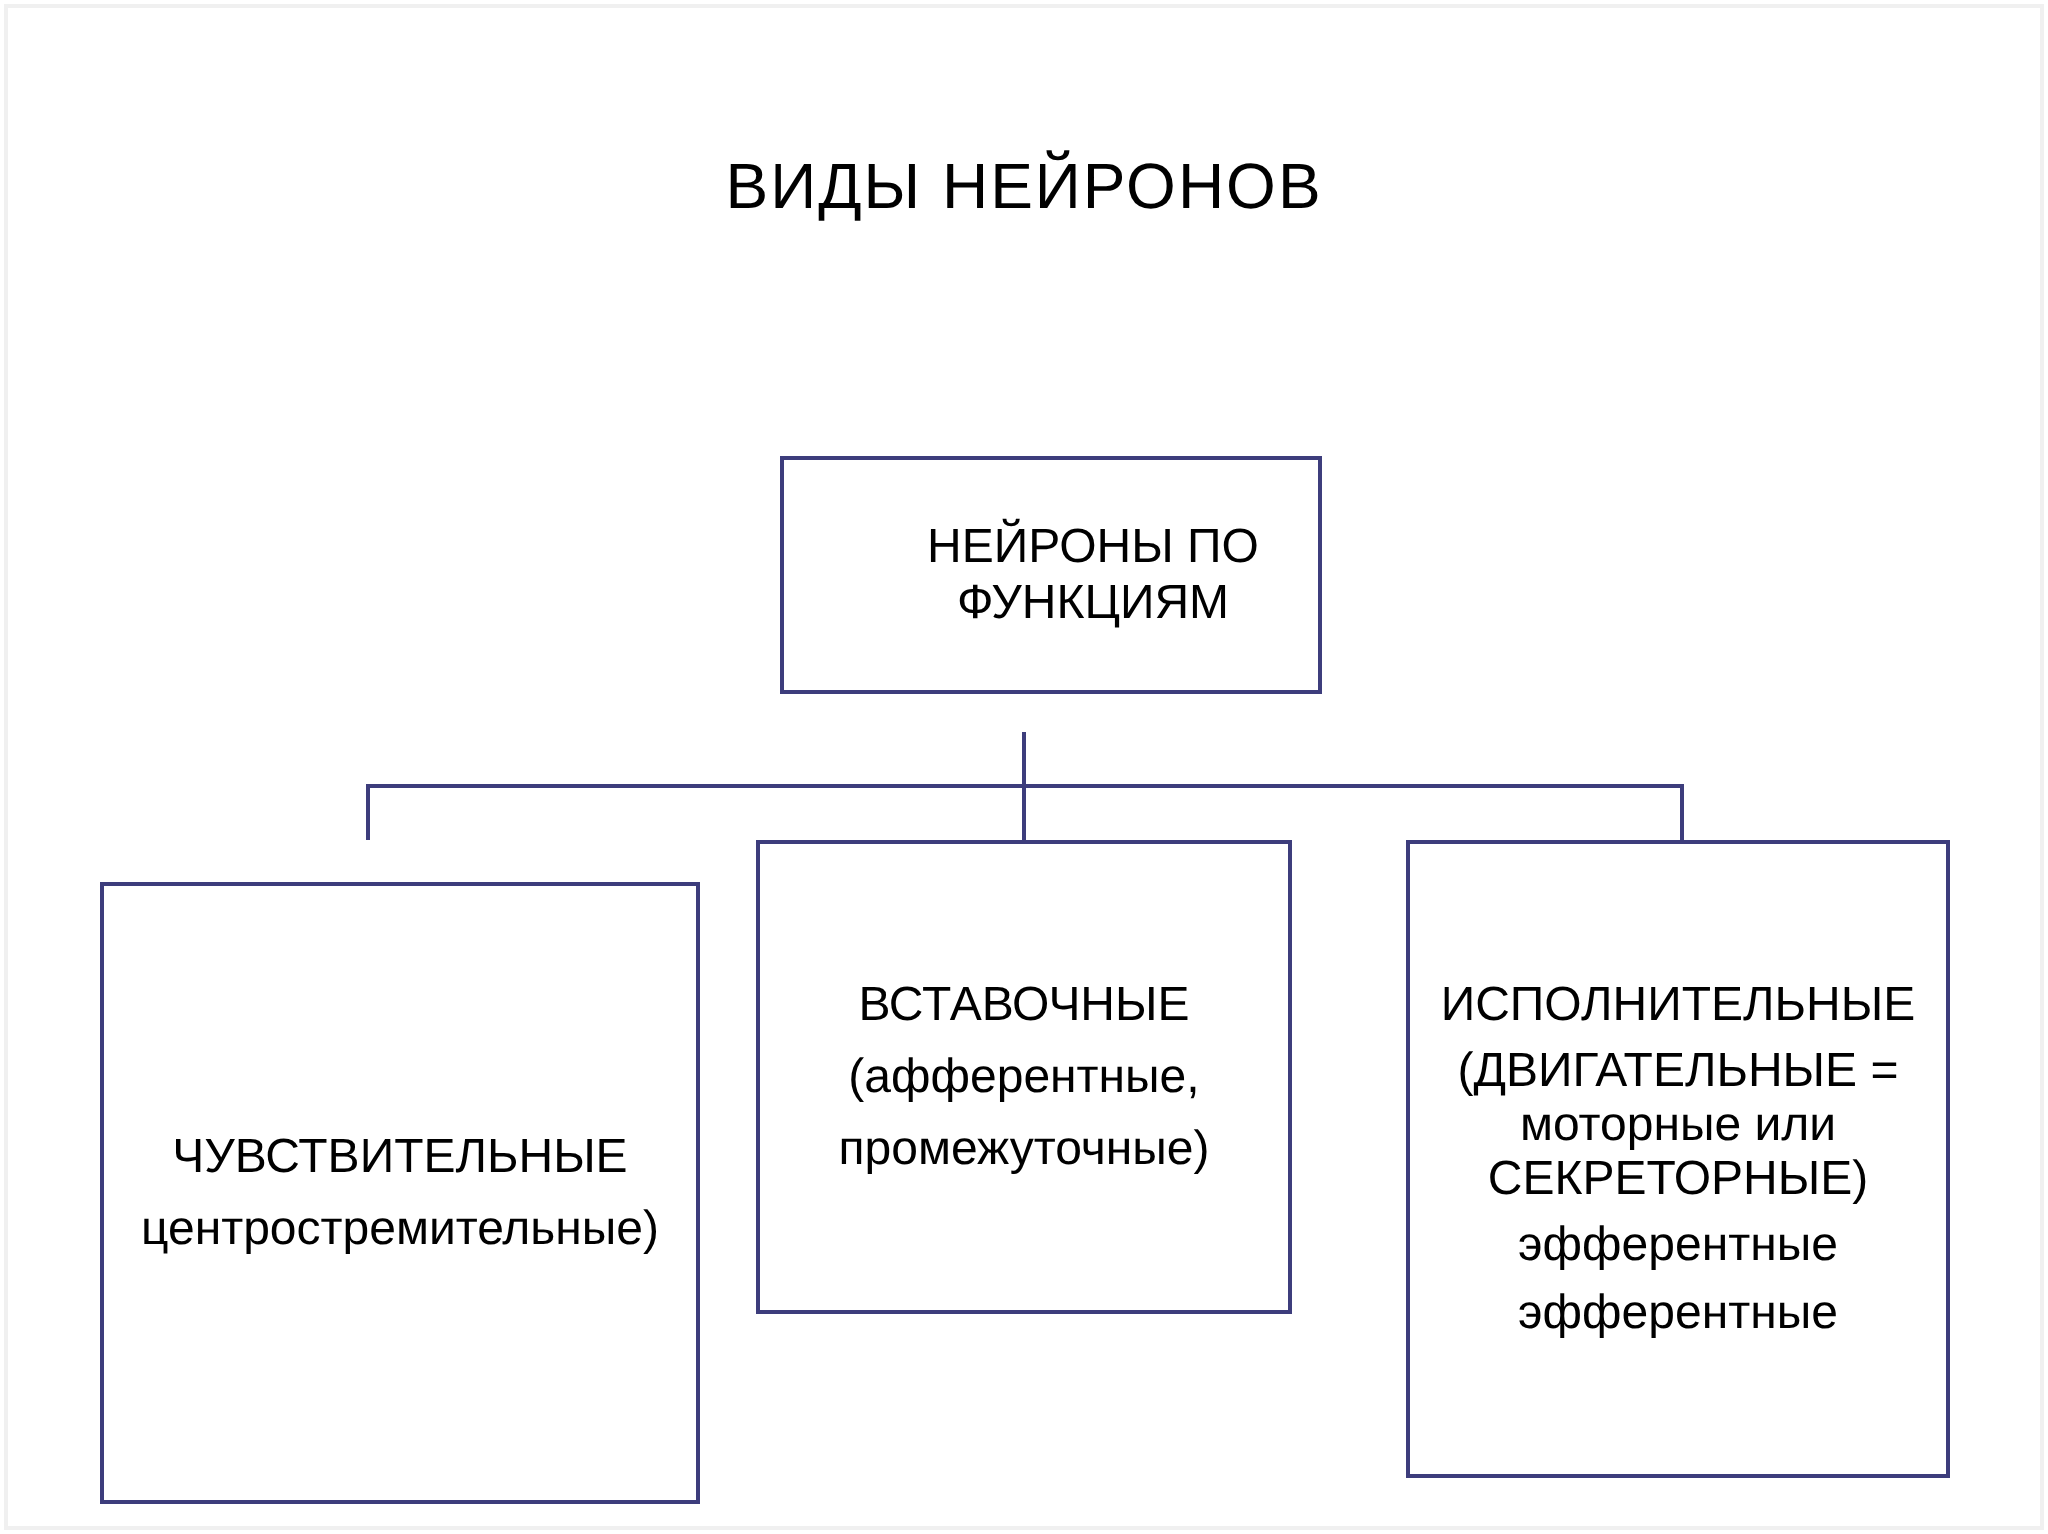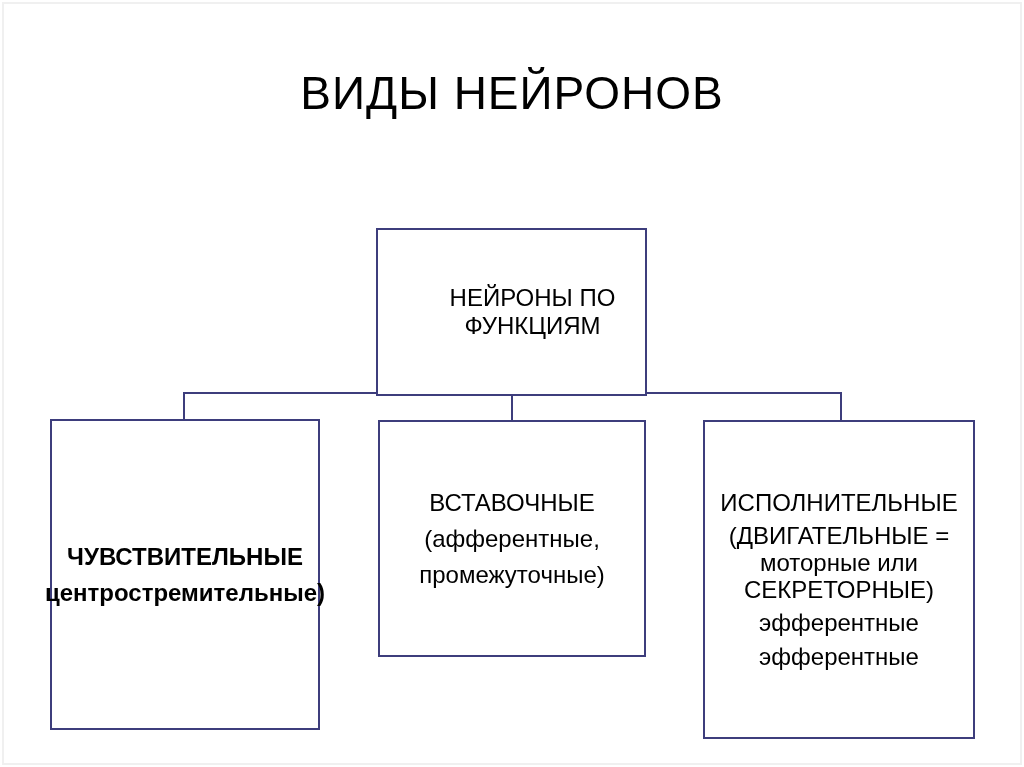--- a/index.html
+++ b/index.html
@@ -20,41 +20,41 @@
     position: absolute;
     left: 2px; top: 2px; right: 2px; bottom: 2px;
     border: 2px solid #f0f0f0;
     pointer-events: none;
   }
   .slide-title {
     position: absolute;
     left: 0; right: 0;
     top: 60px;
     text-align: center;
-    font-size: 46px;
+    font-size: 32px;
     line-height: 66px;
     letter-spacing: 1px;
     color: #000000;
     white-space: nowrap;
   }
   .node {
     position: absolute;
     box-sizing: border-box;
     border: 2px solid #3d3d7c;
     background: #ffffff;
     display: flex;
     flex-direction: column;
     justify-content: center;
     align-items: center;
     text-align: center;
     font-size: 24px;
     padding: 0 2px;
   }
-  #root-box   { left: 376px; top: 228px; width: 271px; height: 168px; padding-left: 44px; }
-  #left-box   { left: 50px;  top: 419px; width: 270px; height: 311px; font-weight: bold; }
+  #root-box   { left: 390px; top: 228px; width: 271px; height: 119px; padding-left: 44px; }
+  #left-box   { left: 50px;  top: 441px; width: 300px; height: 311px; }
   #middle-box { left: 378px; top: 420px; width: 268px; height: 237px; }
   #right-box  { left: 703px; top: 420px; width: 272px; height: 319px; }
 
   .line28 { line-height: 28px; }
   .line36 { line-height: 36px; }
   .line27 { line-height: 27px; }
   .gap-above  { margin-top: 6px; text-align: right; }
   .gap-above7 { margin-top: 7px; }
 
   .connector {

